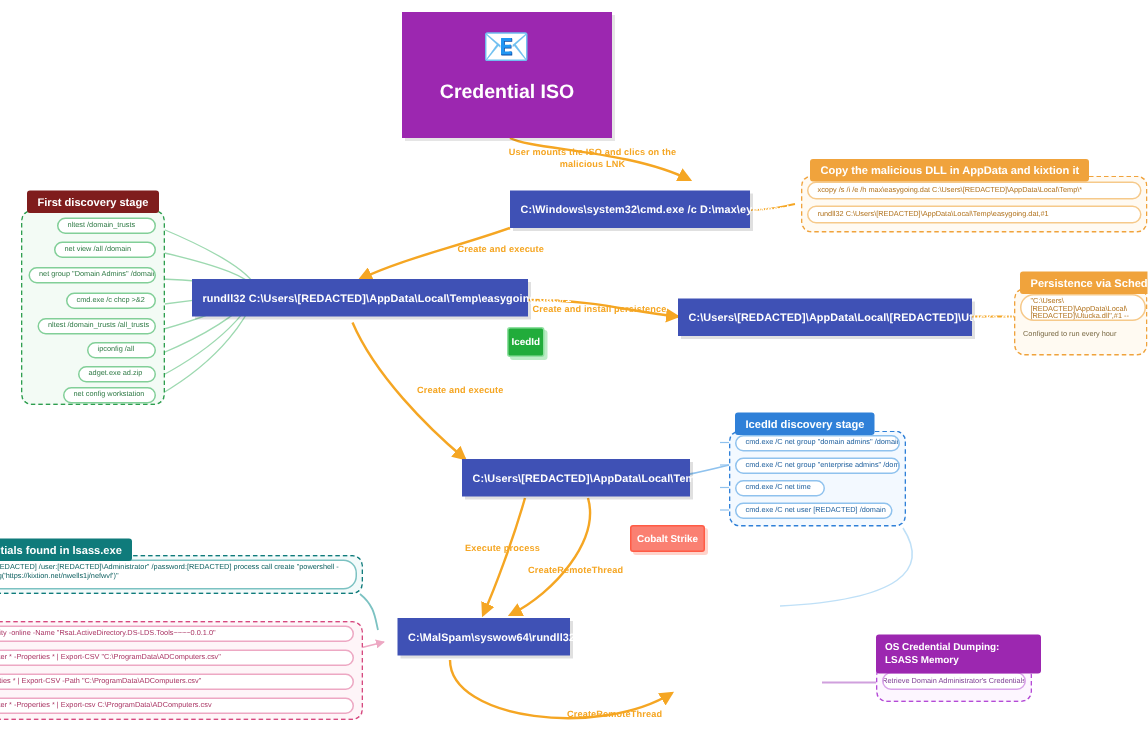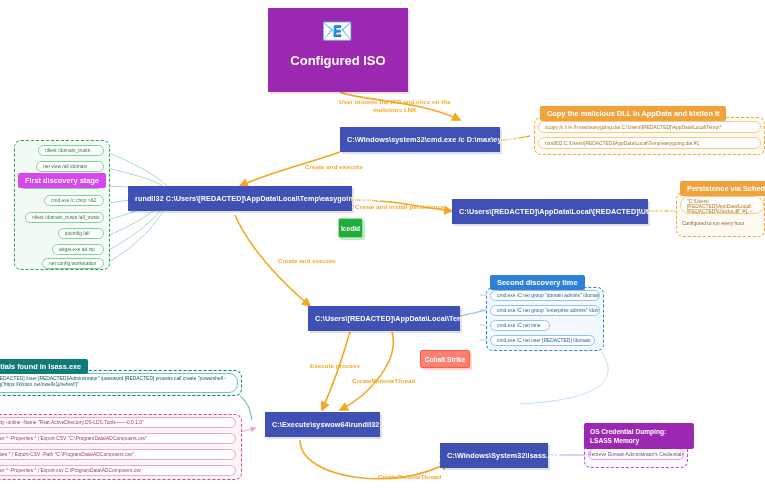--- a/index.html
+++ b/index.html
@@ -61,21 +61,21 @@
     background:#ffffff;
     font-size:4.9px;
     display:flex;align-items:center;
     padding:0 6px;
     white-space:nowrap;
     overflow:hidden;
   }
 
   
   .g-green{border:1.4px dashed #2e9e4f;background:#f3fbf5;}
-  .h-green{background:#d946ef;margin-top:46px;}
+  .h-green{background:#7f1d1d;}
   .c-green{border:1px solid #82cf98;color:#2f7a45;}
 
   
   .g-orange{border:1.4px dashed #f0a33c;background:#fffaf2;}
   .h-orange{background:#f0a33c;color:#fff;}
   .c-orange{border:1px solid #f6c98a;color:#b1721c;}
 
   
   .g-blue{border:1.4px dashed #2f80d8;background:#f3f9ff;}
   .h-blue{background:#2f80d8;}
@@ -182,21 +182,21 @@
     <path d="M480,310 L492,310" stroke="#8fc2ee" stroke-width="0.8" fill="none"></path>
     <path d="M480,325 L492,325" stroke="#8fc2ee" stroke-width="0.8" fill="none"></path>
     <path d="M480,340 L492,340" stroke="#8fc2ee" stroke-width="0.8" fill="none"></path>
 
     <path d="M602,352 C620,380 600,400 520,404" stroke="#bfe0f7" stroke-width="1" fill="none"></path>
   </svg>
 
   <div class="node title-node" style="left:268px;top:8px;width:140px;height:84px;">
     <div class="env">📧</div>
     <div class="title-text">
-      <div>Configured ISO</div>
+      <div>Credential ISO</div>
     </div>
   </div>
 
   <div class="edge-label wrap" style="left:330px;top:98px;width:130px;">User mounts the ISO and clics on the malicious LNK</div>
   <div class="edge-label" style="left:305px;top:163px;">Create and execute</div>
   <div class="edge-label" style="left:355px;top:203px;">Create and install persistence</div>
   <div class="edge-label" style="left:278px;top:257px;">Create and execute</div>
   <div class="edge-label" style="left:310px;top:362px;">Execute process</div>
   <div class="edge-label" style="left:352px;top:377px;">CreateRemoteThread</div>
   <div class="edge-label" style="left:378px;top:473px;">CreateRemoteThread</div>
@@ -211,26 +211,23 @@
 
   <div class="node proc" style="left:452px;top:199px;width:196px;height:25px;">
     <span>C:\Users\[REDACTED]\AppData\Local\[REDACTED]\Utucka.dll</span>
   </div>
 
   <div class="node proc" style="left:308px;top:306px;width:152px;height:25px;">
     <span>C:\Users\[REDACTED]\AppData\Local\Temp\Nigu.exe</span>
   </div>
 
   <div class="node proc" style="left:265px;top:412px;width:115px;height:25px;">
-    <span>C:\Execute\syswow64\rundll32.exe</span>
-  </div>
-
-  <div class="node proc" style="left:440px;top:443px;width:108px;height:25px;">
-    <span>C:\Windows\System32\lsass.exe</span>
-  </div>
+    <span>C:\MalSpam\syswow64\rundll32.exe</span>
+  </div>
+
 
   <div class="badge badge-green" style="left:338px;top:218px;width:25px;height:20px;">
     <span>IcedId</span>
   </div>
   <div class="badge badge-red" style="left:420px;top:350px;width:50px;height:18px;">
     <span>Cobalt Strike</span>
   </div>
 
   <div class="group g-green" style="left:14px;top:140px;width:96px;height:130px;"></div>
   <div class="group-hdr h-green" style="left:18px;top:127px;">First discovery stage</div>
@@ -269,21 +266,21 @@
     </div>
 
   <div class="group g-orange" style="left:676px;top:192px;width:89px;height:45px;"></div>
   <div class="group-hdr h-orange" style="left:680px;top:181px;">Persistence via Scheduled Task</div>
   <div class="chip c-orange" style="left:680px;top:196px;width:84px;height:18px;align-items:flex-start;padding-top:2px;line-height:5px;white-space:normal;">
       <span>"C:\Users\[REDACTED]\AppData\Local\[REDACTED]\Utucka.dll",#1 --swip="CaAhbat.dat"</span>
     </div>
   <div class="note" style="position:absolute;left:682px;top:221px;">Configured to run every hour</div>
 
   <div class="group g-blue" style="left:486px;top:287px;width:118px;height:64px;"></div>
-  <div class="group-hdr h-blue" style="left:490px;top:275px;">Second discovery time</div>
+  <div class="group-hdr h-blue" style="left:490px;top:275px;">IcedId discovery stage</div>
   <div class="chip c-blue" style="left:490px;top:290px;width:110px;height:11px;">
       <span>cmd.exe /C net group "domain admins" /domain</span>
     </div>
   <div class="chip c-blue" style="left:490px;top:305px;width:110px;height:11px;">
       <span>cmd.exe /C net group "enterprise admins" /domain</span>
     </div>
   <div class="chip c-blue" style="left:490px;top:320px;width:60px;height:11px;">
       <span>cmd.exe /C net time</span>
     </div>
   <div class="chip c-blue" style="left:490px;top:335px;width:105px;height:11px;">

